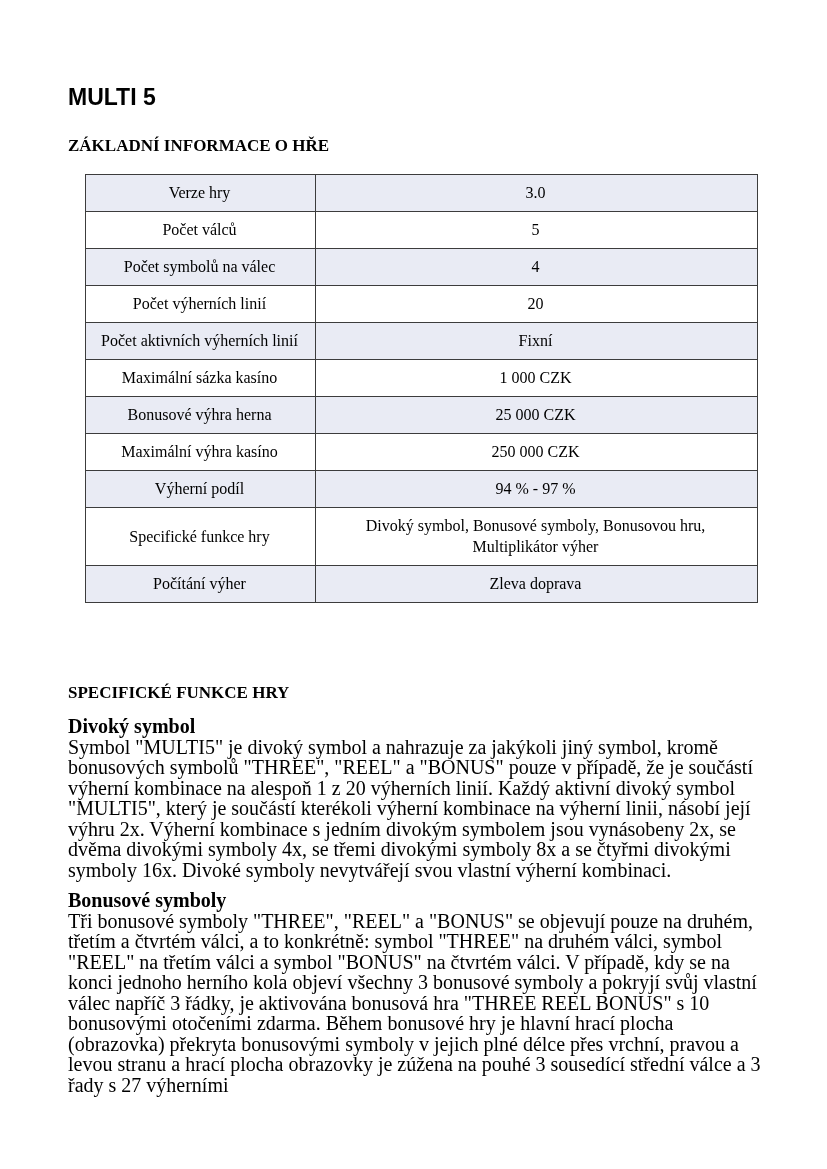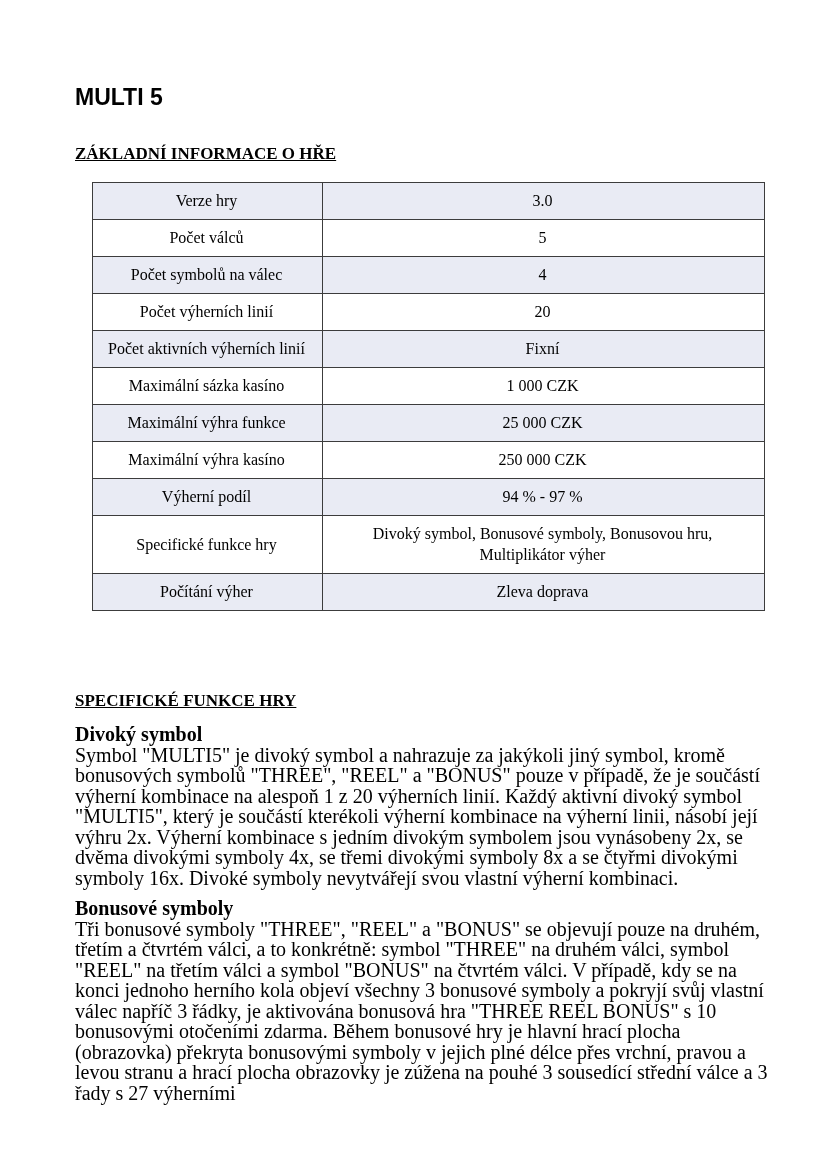--- a/index.html
+++ b/index.html
@@ -14,36 +14,34 @@
   body { background: #888; }
   .doc {
     position: relative;
     width: 827px;
     height: 1169px;
     margin: 0 auto;
     background: var(--page_bg);
     color: var(--text);
     font-family: "Liberation Serif", serif;
     overflow: hidden;
-    padding-left: 7px;
   }
   .title {
     margin: 84px 70px 0 68px;
     font-family: "Liberation Sans", sans-serif;
     font-weight: bold;
     font-size: 23px;
     line-height: 26px;
   }
   .sec-heading {
-    margin: 34px 70px 0 68px;
+    margin: 26px 70px 0 68px;
     font-family: "Liberation Serif", serif;
     font-weight: bold;
     font-size: 17px;
     line-height: 20px;
-    text-decoration: underline;
   }
   table.info {
     border-collapse: collapse;
     table-layout: fixed;
     margin: 18px 0 0 85px;
     width: 672px;
   }
   table.info col.c1 { width: 230px; }
   table.info col.c2 { width: 442px; }
   table.info td {
@@ -102,21 +100,21 @@
       </tr>
       <tr>
         <td>Počet aktivních výherních linií</td>
         <td>Fixní</td>
       </tr>
       <tr>
         <td>Maximální sázka kasíno</td>
         <td>1 000 CZK</td>
       </tr>
       <tr>
-        <td>Maximální výhra funkce</td>
+        <td>Bonusové výhra herna</td>
         <td>25 000 CZK</td>
       </tr>
       <tr>
         <td>Maximální výhra kasíno</td>
         <td>250 000 CZK</td>
       </tr>
       <tr>
         <td>Výherní podíl</td>
         <td>94 % - 97 %</td>
       </tr>

